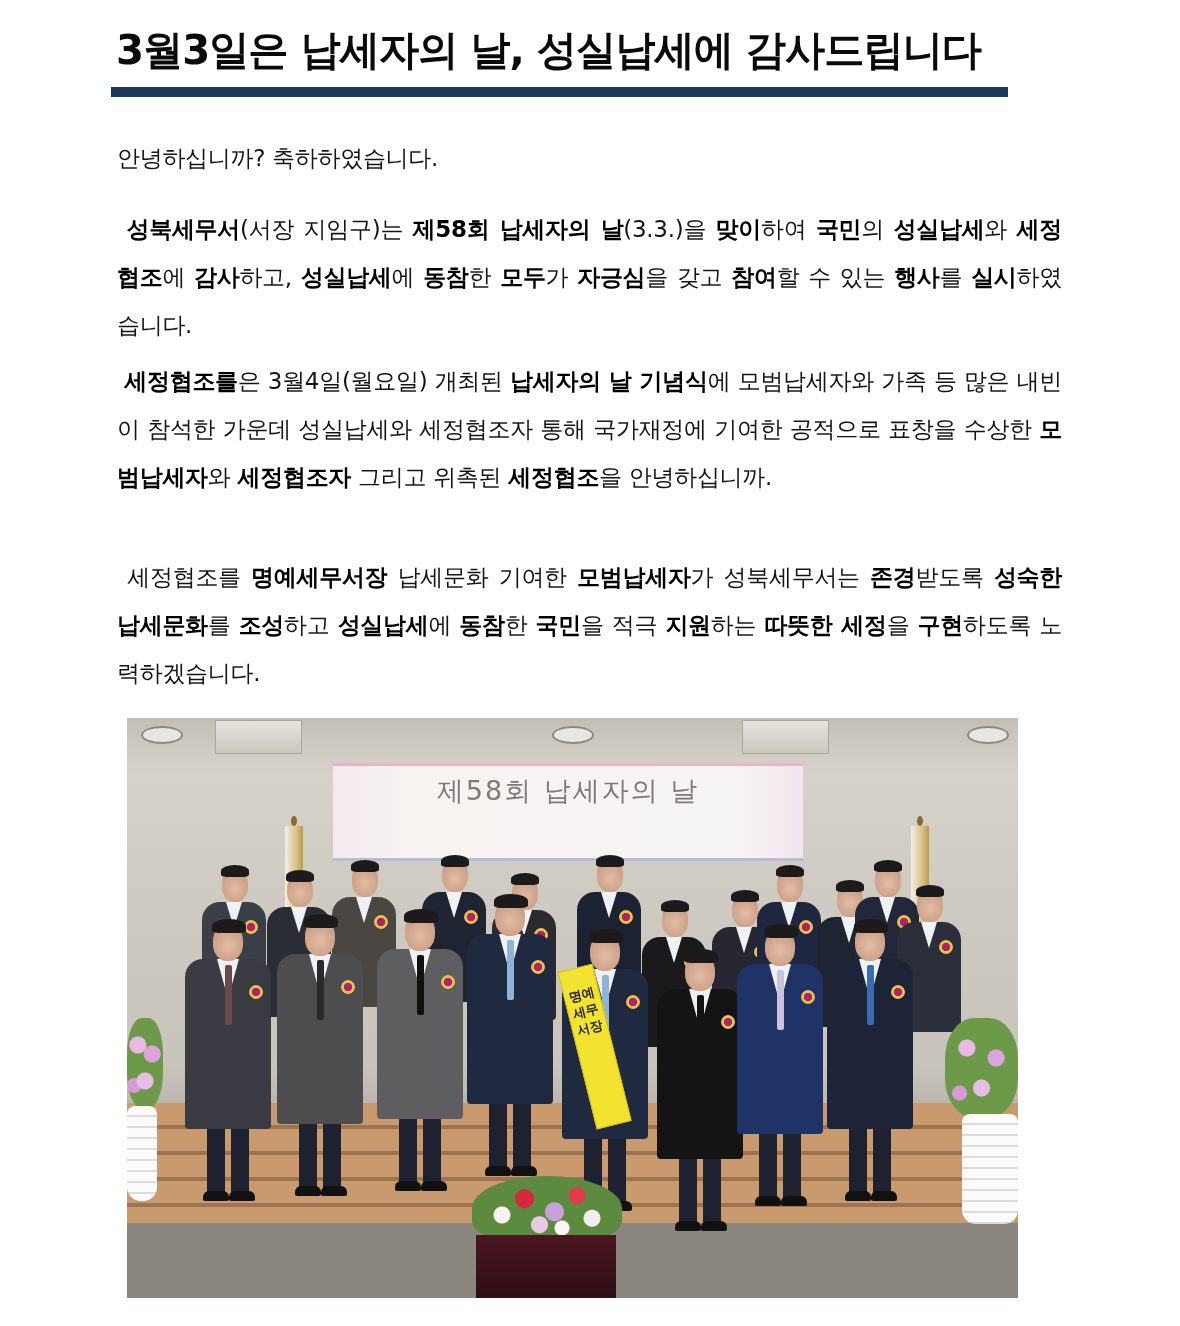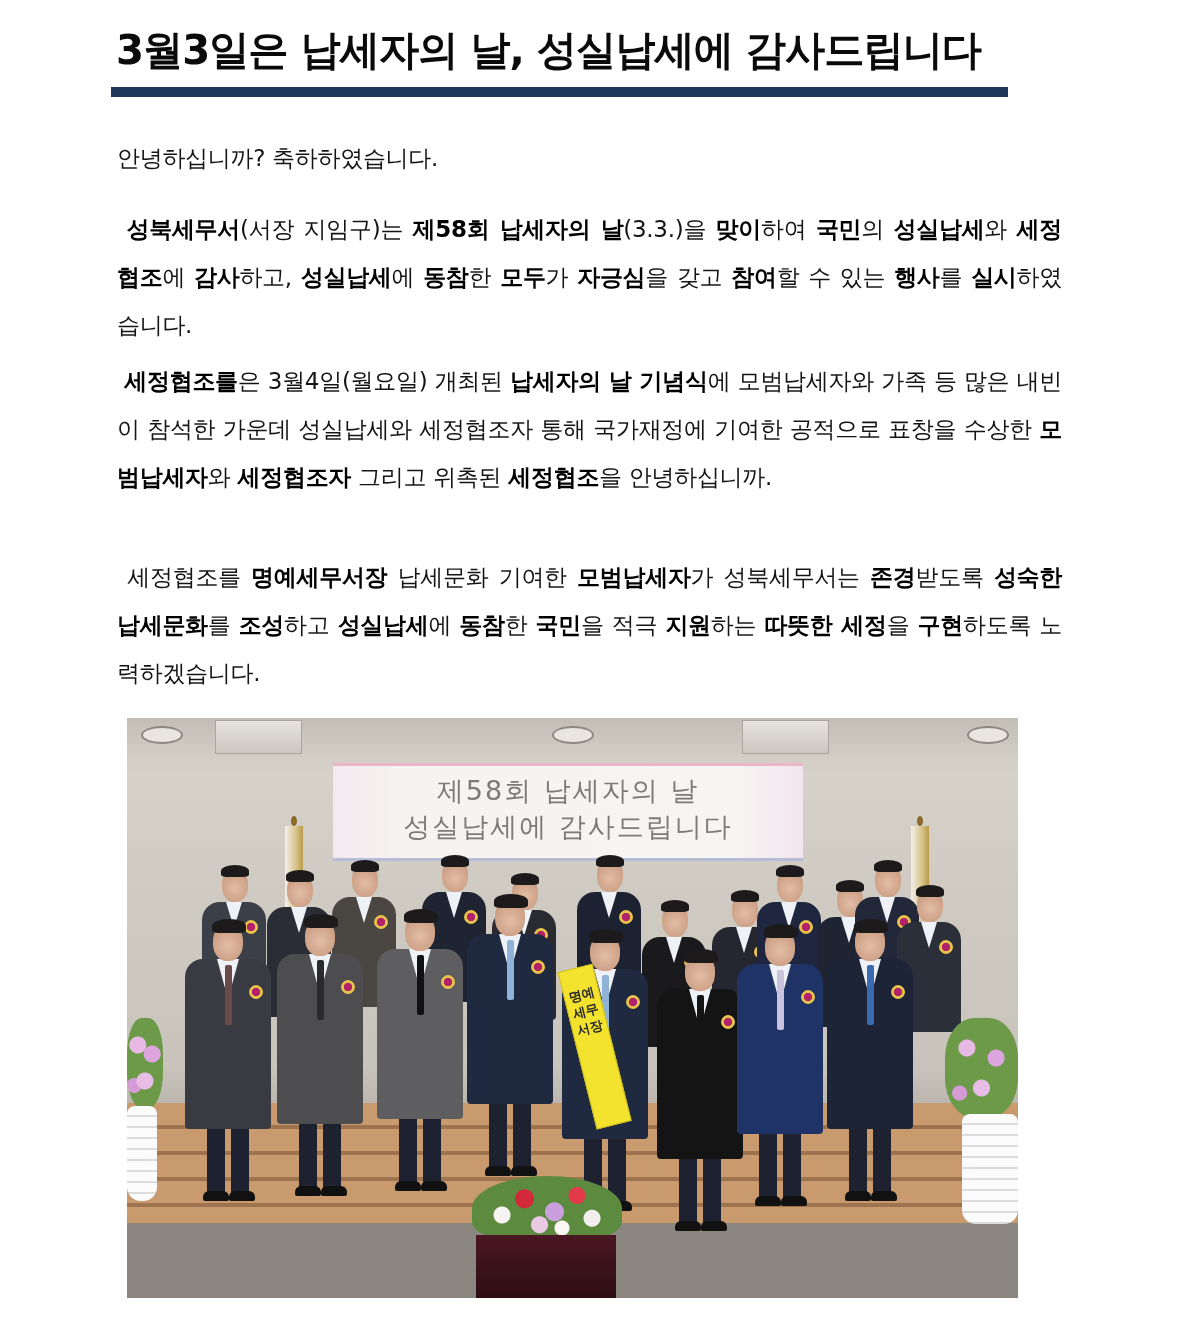--- a/index.html
+++ b/index.html
@@ -79,21 +79,20 @@
 <div class="photo">
   <div class="ceiling"></div>
   <div class="light" style="left:14px;"></div>
   <div class="ac" style="left:88px;"></div>
   <div class="light" style="left:425px;"></div>
   <div class="ac" style="left:615px;"></div>
   <div class="light" style="left:840px;"></div>
 
   <div class="screen">
     <div class="screen-line first">제58회 납세자의 날</div>
-    <div class="screen-line">성실납세에 감사드립니다</div>
   </div>
 
   <div class="pole-top" style="left:164px; top:98px;"></div>
   <div class="flag" style="left:158px; top:108px;"></div>
   <div class="pole-top" style="left:790px; top:98px;"></div>
   <div class="flag" style="left:784px; top:108px;"></div>
 
   <div class="stage"></div>
   <div class="floor"></div>
 

